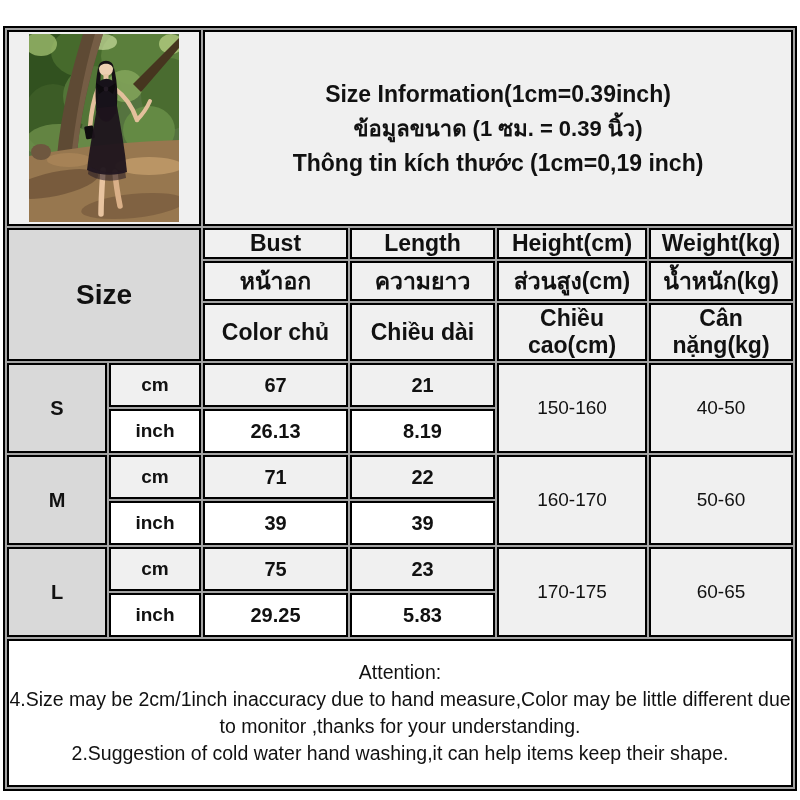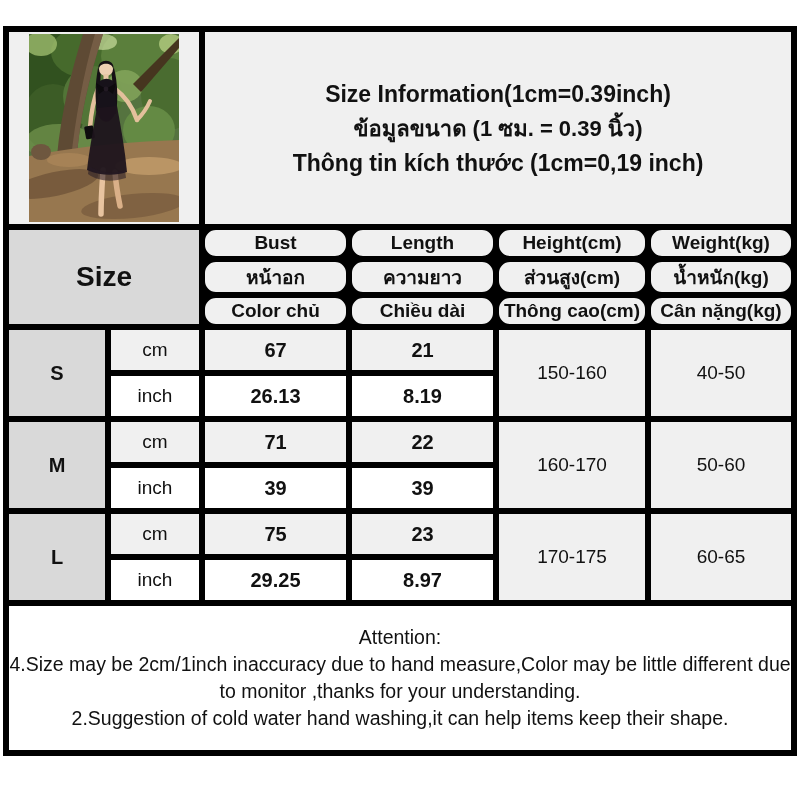--- a/index.html
+++ b/index.html
@@ -5,44 +5,44 @@
   html,body{margin:0;padding:0;background:#ffffff;}
   body{width:800px;height:800px;overflow:hidden;font-family:"Liberation Sans",sans-serif;color:#111;}
   .sheet{width:800px;height:800px;background:#fff;}
   table.size-chart{
     margin:26px 16px 0 3px;
     width:794px;
     table-layout:fixed;
     border-collapse:separate;
     border-spacing:2px;
     border:2px solid #000;
-    background:#000000;
+    background:#a3a3a3;
   }
   table.size-chart td{
     border:2px solid #000;
     box-sizing:border-box;
     text-align:center;
     vertical-align:middle;
     padding:0;
     overflow:hidden;
   }
   td.bg-lt{background:#f0f0f0;}
   td.bg-dk{background:#d9d9d9;}
   td.bg-wh{background:#ffffff;}
   tr.r-top td{height:196px;}
   tr.r-head td{height:30px;}
   tr.r-data td{height:44px;}
   tr.r-note td{height:148px;}
   .title-wrap{display:flex;flex-direction:column;justify-content:center;height:100%;}
   .title-en,.title-vi{font-weight:bold;font-size:23px;line-height:36px;}
   .title-th{font-weight:bold;font-size:22px;line-height:33px;}
-  .hd{font-weight:bold;font-size:19px;border-radius:13px;}
+  .hd{font-weight:bold;font-size:23px;}
   .size-big{font-weight:bold;font-size:28px;}
   .size-letter{font-weight:bold;font-size:20px;}
-  .unit{font-weight:normal;font-size:19px;}
+  .unit{font-weight:bold;font-size:19px;}
   .val-cm{font-weight:bold;font-size:20px;}
   .val-in{font-weight:bold;font-size:20px;}
   .val-range{font-weight:normal;font-size:19px;}
   td.note-cell{text-align:left;vertical-align:top;padding:4px 8px;}
   .note-line{font-size:19.5px;line-height:27px;font-weight:normal;}
   .photo-box{width:150px;height:188px;margin:0 auto;overflow:hidden;}
 </style>
 </head>
 <body>
 
@@ -122,21 +122,21 @@
   </tr>
   <tr class="r-head">
     <td class="bg-lt hd">หน้าอก</td>
     <td class="bg-lt hd">ความยาว</td>
     <td class="bg-lt hd">ส่วนสูง(cm)</td>
     <td class="bg-lt hd">น้ำหนัก(kg)</td>
   </tr>
   <tr class="r-head">
     <td class="bg-lt hd">Color chủ</td>
     <td class="bg-lt hd">Chiều dài</td>
-    <td class="bg-lt hd">Thông cao(cm)</td>
+    <td class="bg-lt hd">Chiều cao(cm)</td>
     <td class="bg-lt hd">Cân nặng(kg)</td>
   </tr>
 
   <tr class="r-data">
     <td class="bg-dk size-letter" rowspan="2">S</td>
     <td class="bg-lt unit">cm</td>
     <td class="bg-lt val-cm">67</td>
     <td class="bg-lt val-cm">21</td>
     <td class="bg-lt val-range" rowspan="2">150-160</td>
     <td class="bg-lt val-range" rowspan="2">40-50</td>
@@ -165,21 +165,21 @@
     <td class="bg-dk size-letter" rowspan="2">L</td>
     <td class="bg-lt unit">cm</td>
     <td class="bg-lt val-cm">75</td>
     <td class="bg-lt val-cm">23</td>
     <td class="bg-lt val-range" rowspan="2">170-175</td>
     <td class="bg-lt val-range" rowspan="2">60-65</td>
   </tr>
   <tr class="r-data">
     <td class="bg-wh unit">inch</td>
     <td class="bg-wh val-in">29.25</td>
-    <td class="bg-wh val-in">8.97</td>
+    <td class="bg-wh val-in">5.83</td>
   </tr>
 
   <tr class="r-note">
     <td class="bg-wh note-cell" colspan="6">
       <div class="note-line">Attention:</div>
       <div class="note-line">4.Size may be 2cm/1inch inaccuracy due to hand measure,Color may be little different due to monitor ,thanks for your understanding.</div>
       <div class="note-line">2.Suggestion of cold water hand washing,it can help items keep their shape.</div>
     </td>
   </tr>
 </tbody>

